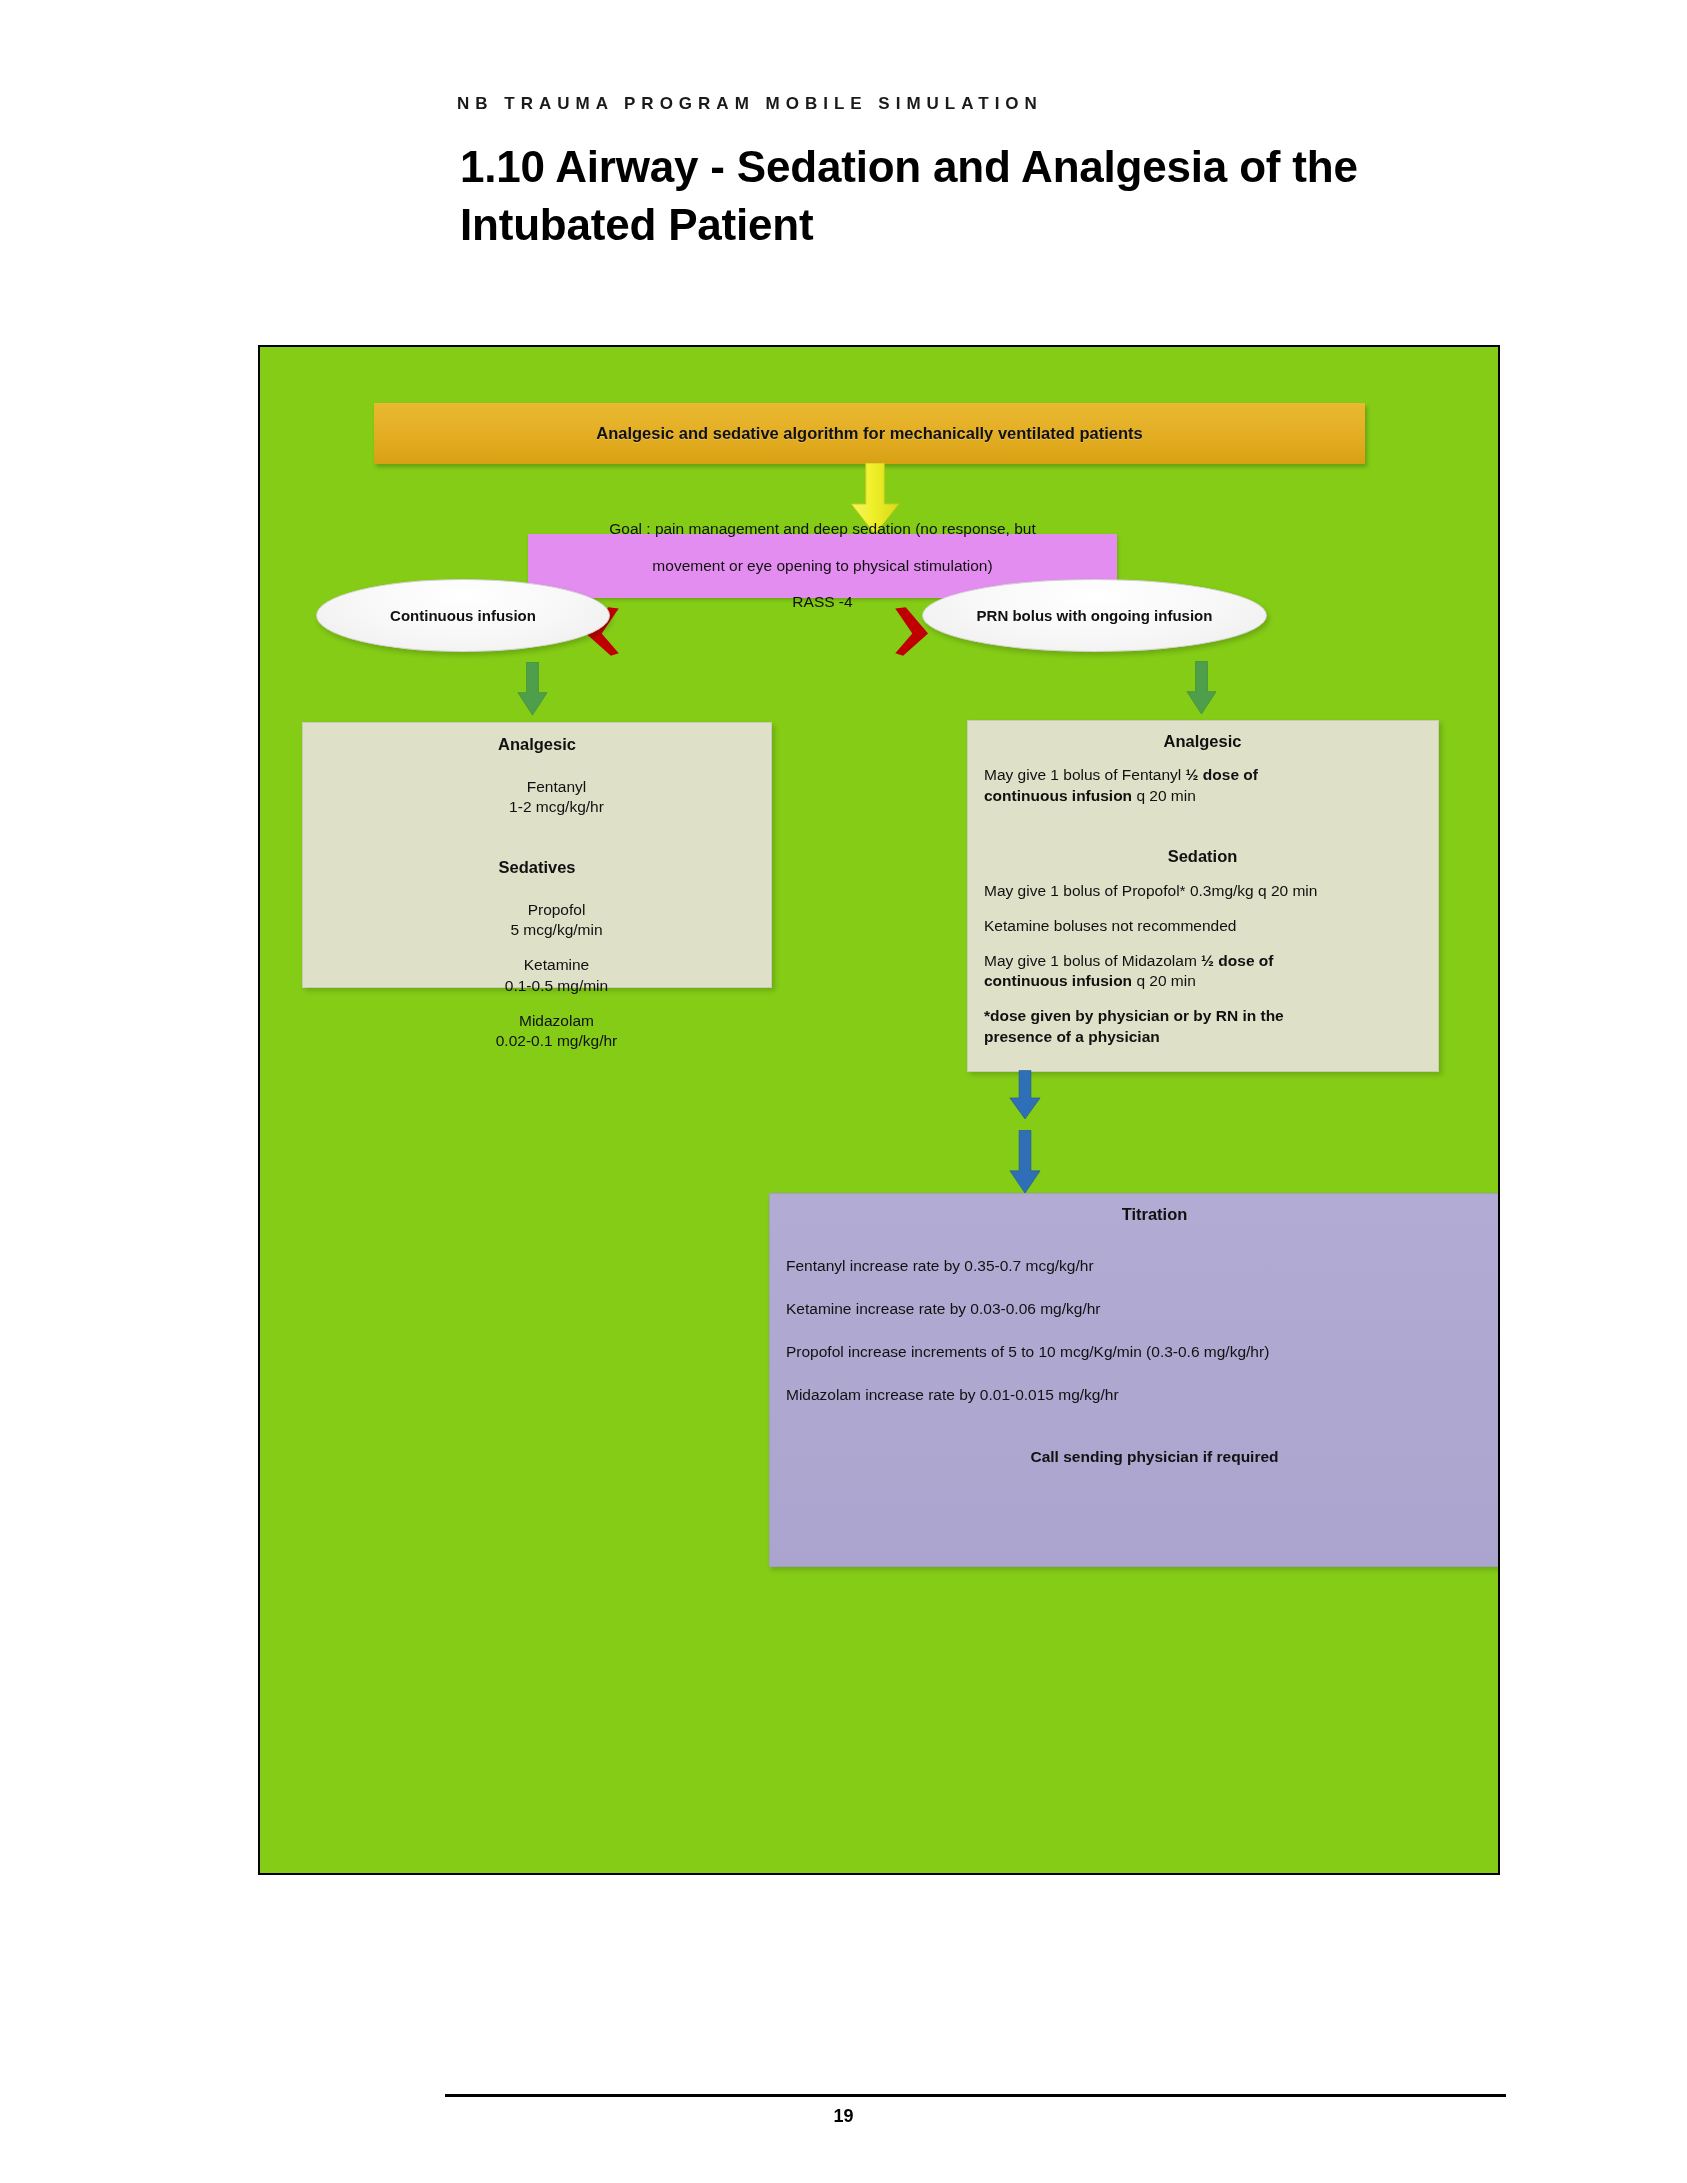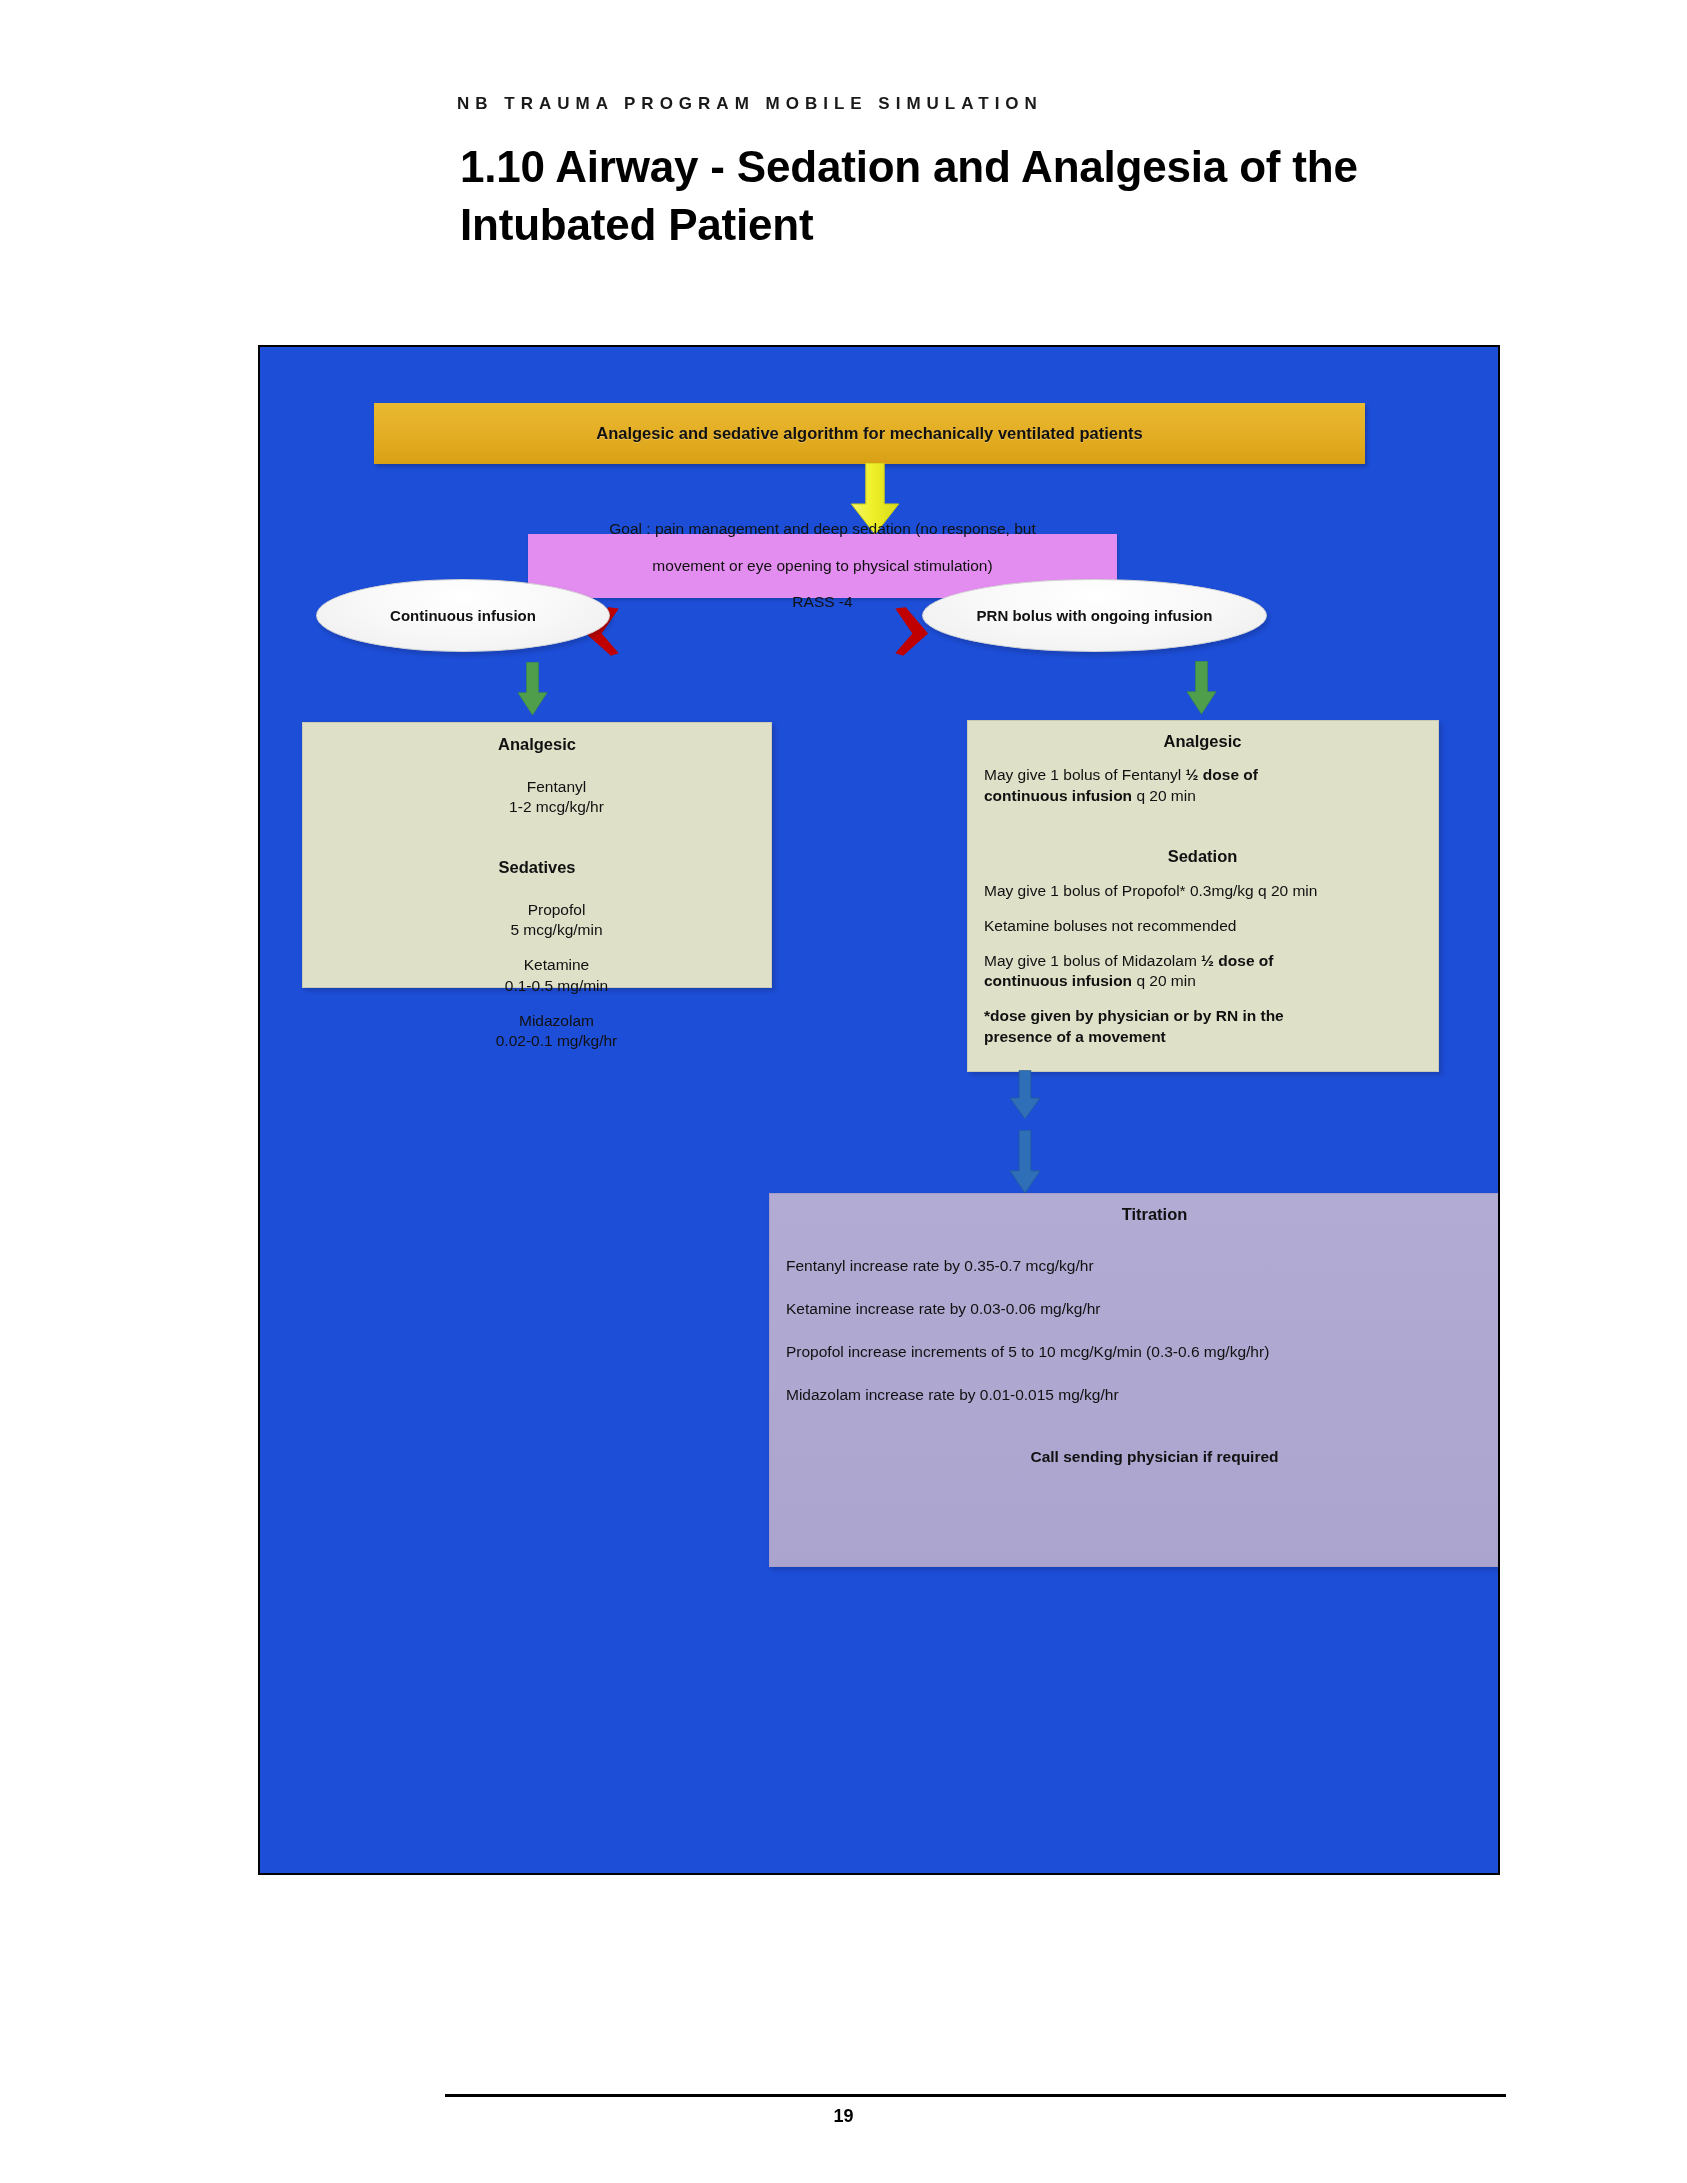--- a/index.html
+++ b/index.html
@@ -40,21 +40,21 @@
 
   
   .figure-frame {
     position: absolute;
     left: 258px;
     top: 345px;
     width: 1242px;
     height: 1530px;
     border: 2.6px solid #000000;
     box-sizing: border-box;
-    background: #1d4ed8;
+    background: #84cc16;
     overflow: hidden;
   }
 
   
   .node {
     position: absolute;
     box-sizing: border-box;
     color: #111111;
   }
 
@@ -281,21 +281,21 @@
       <div class="sp-s"></div>
       <div class="box-line">May give 1 bolus of Propofol* 0.3mg/kg q 20 min</div>
       <div class="sp-s"></div>
       <div class="box-line">Ketamine boluses not recommended</div>
       <div class="sp-s"></div>
       <div class="box-line">
         <span>May give 1 bolus of Midazolam </span><b>½ dose of</b><br><b>continuous infusion</b><span> q 20 min</span>
       </div>
       <div class="sp-s"></div>
       <div class="box-line bold">*dose given by physician or by  RN in the</div>
-      <div class="box-line bold">presence of a movement</div>
+      <div class="box-line bold">presence of a physician</div>
     </div>
   </div>
 
   <svg class="arrow" style="left:746px; top:723px;" width="38" height="52" viewBox="0 0 58 78">
     <polygon points="20,0 38,0 38,42 52,42 29,74 6,42 20,42" fill="#2e6fb7" stroke="#25598f" stroke-width="1"></polygon>
   </svg>
 
 
   <svg class="arrow" style="left:746px; top:783px;" width="38" height="66" viewBox="0 0 58 100">
     <polygon points="20,0 38,0 38,62 52,62 29,96 6,62 20,62" fill="#2e6fb7" stroke="#25598f" stroke-width="1"></polygon>

